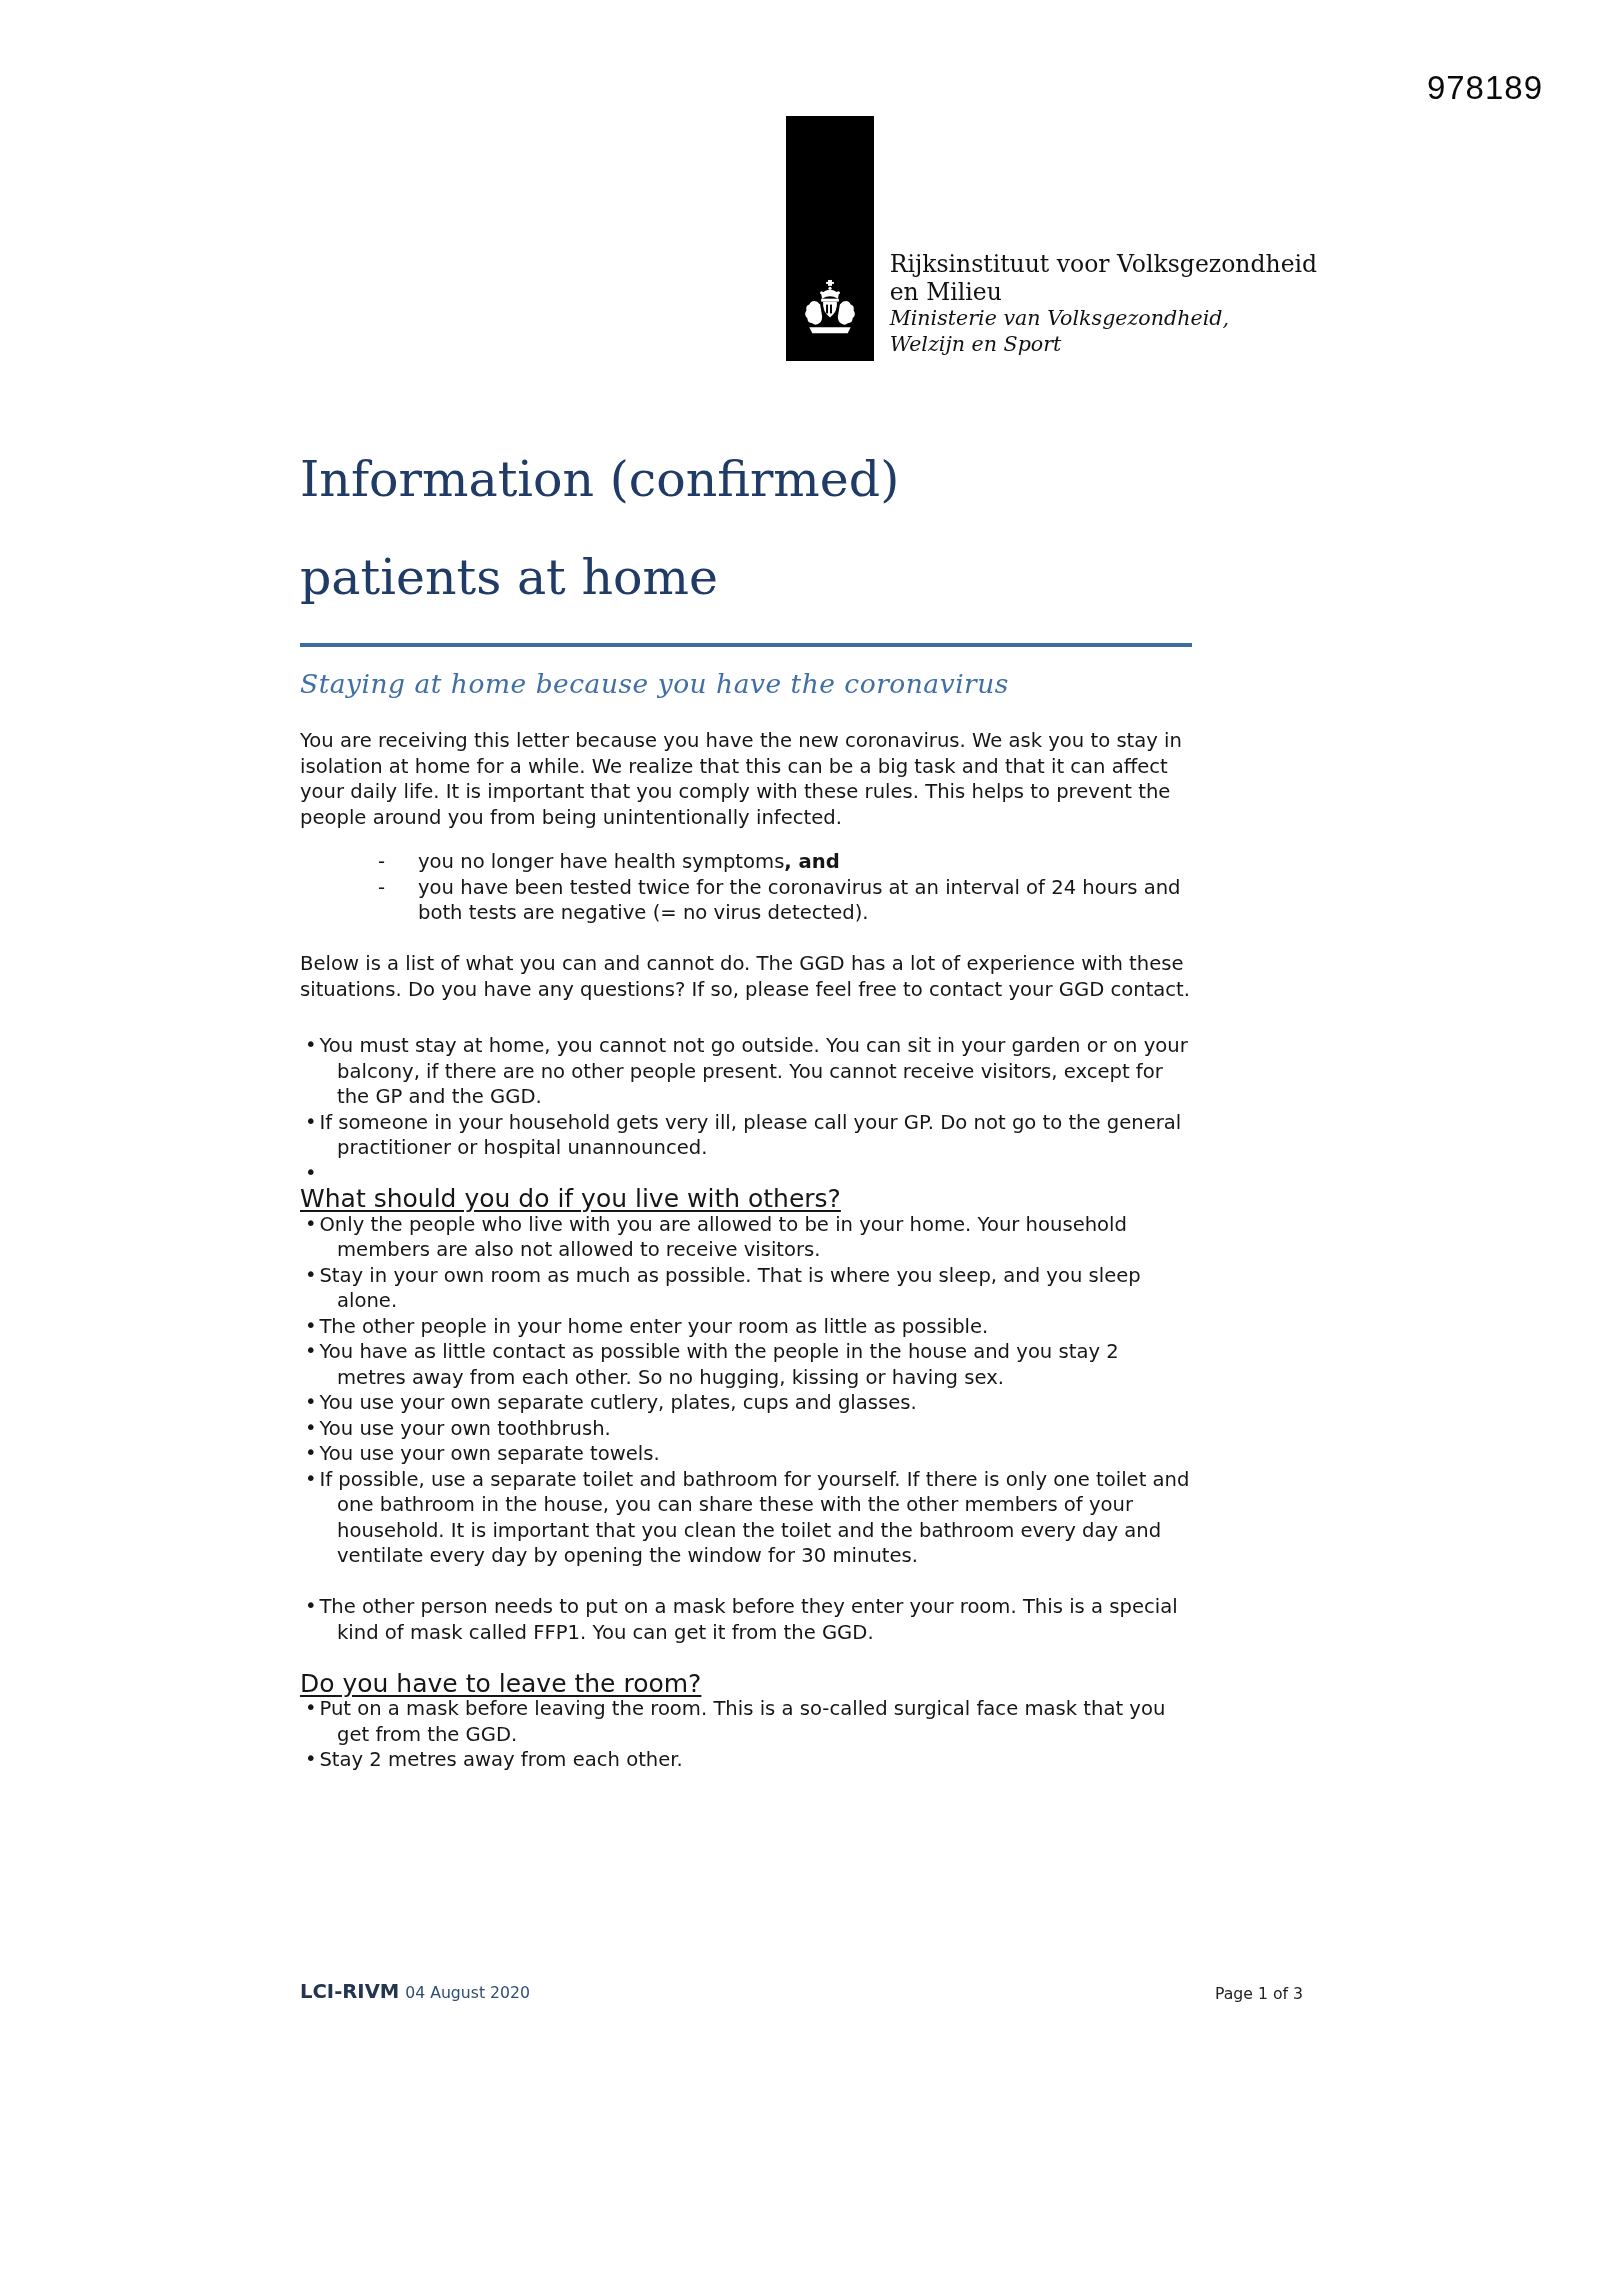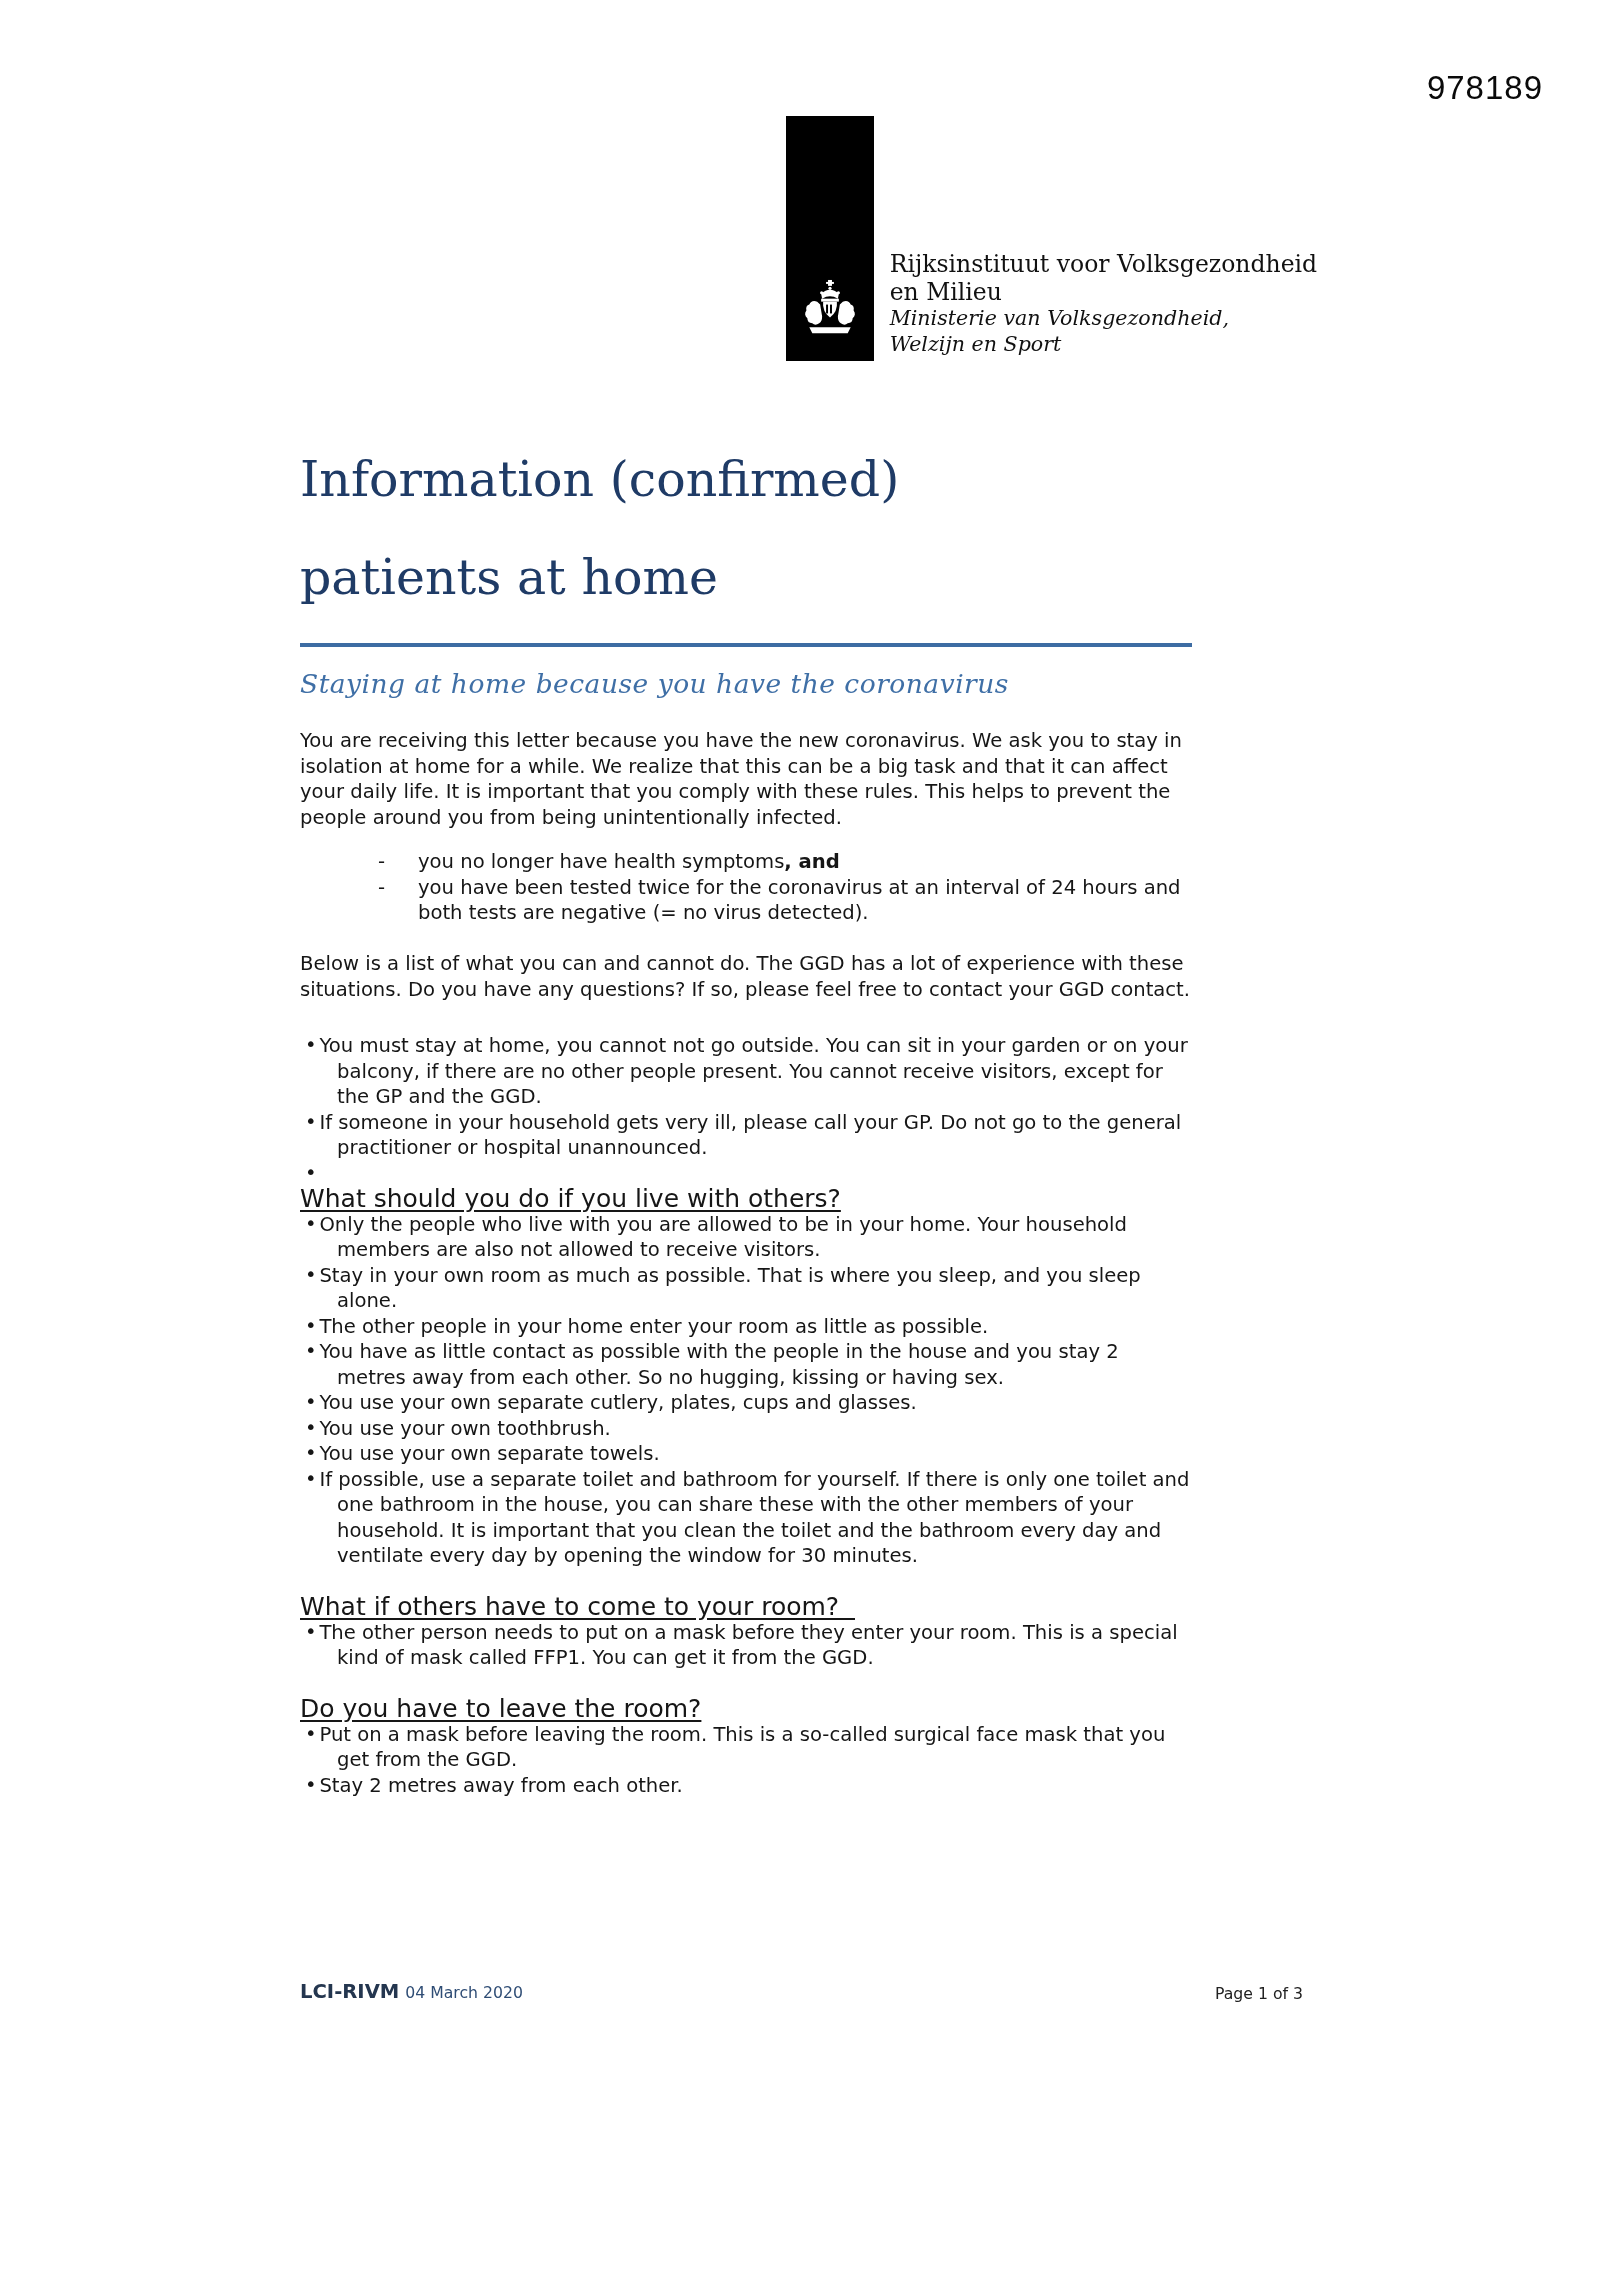--- a/index.html
+++ b/index.html
@@ -135,33 +135,32 @@
       <div class="bullet"><span class="bullet-glyph">•</span><span>The other people in your home enter your room as little as possible.</span></div>
       <div class="bullet"><span class="bullet-glyph">•</span><span>You have as little contact as possible with the people in the house and you stay 2 metres away from each other. So no hugging, kissing or having sex.</span></div>
       <div class="bullet"><span class="bullet-glyph">•</span><span>You use your own separate cutlery, plates, cups and glasses.</span></div>
       <div class="bullet"><span class="bullet-glyph">•</span><span>You use your own toothbrush.</span></div>
       <div class="bullet"><span class="bullet-glyph">•</span><span>You use your own separate towels.</span></div>
       <div class="bullet"><span class="bullet-glyph">•</span><span>If possible, use a separate toilet and bathroom for yourself. If there is only one toilet and one bathroom in the house, you can share these with the other members of your household. It is important that you clean the toilet and the bathroom every day and ventilate every day by opening the window for 30 minutes.</span></div>
     </div>
   </div>
 
   <div class="section">
-    <div class="sec-heading">What if others have to come to your room? &nbsp;</div>
     <div class="bullets">
       <div class="bullet"><span class="bullet-glyph">•</span><span>The other person needs to put on a mask before they enter your room. This is a special kind of mask called FFP1. You can get it from the GGD.</span></div>
     </div>
   </div>
 
   <div class="section">
     <div class="sec-heading">Do you have to leave the room?</div>
     <div class="bullets">
       <div class="bullet"><span class="bullet-glyph">•</span><span>Put on a mask before leaving the room. This is a so-called surgical face mask that you get from the GGD.</span></div>
       <div class="bullet"><span class="bullet-glyph">•</span><span>Stay 2 metres away from each other.</span></div>
     </div>
   </div>
 
 </div>
 
 <div class="footer-left">
-  <span class="ref">LCI-RIVM</span><span class="date">04 March 2020</span>
+  <span class="ref">LCI-RIVM</span><span class="date">04 August 2020</span>
 </div>
 <div class="footer-right">Page 1 of 3</div>
 
 
 </body></html>

